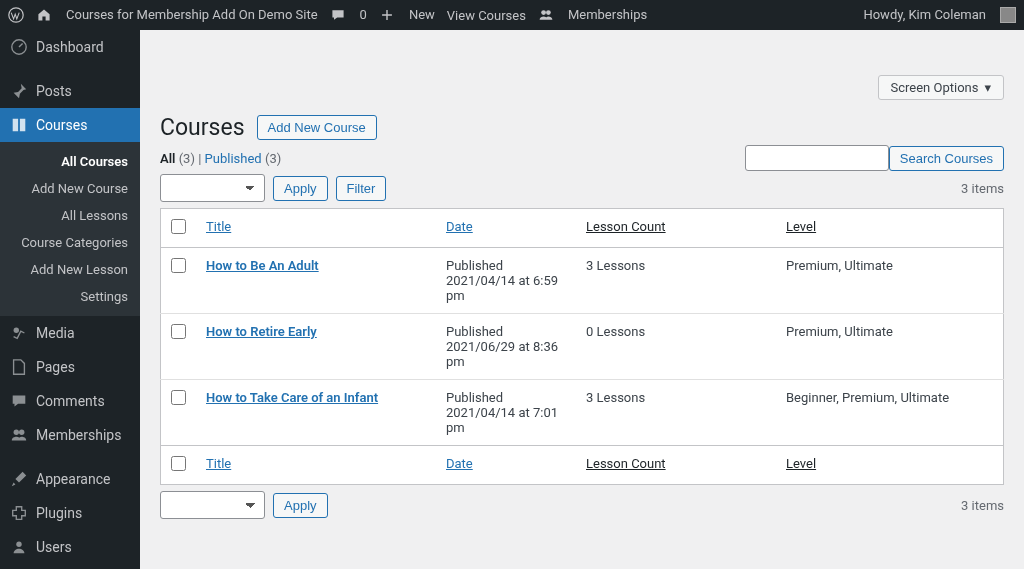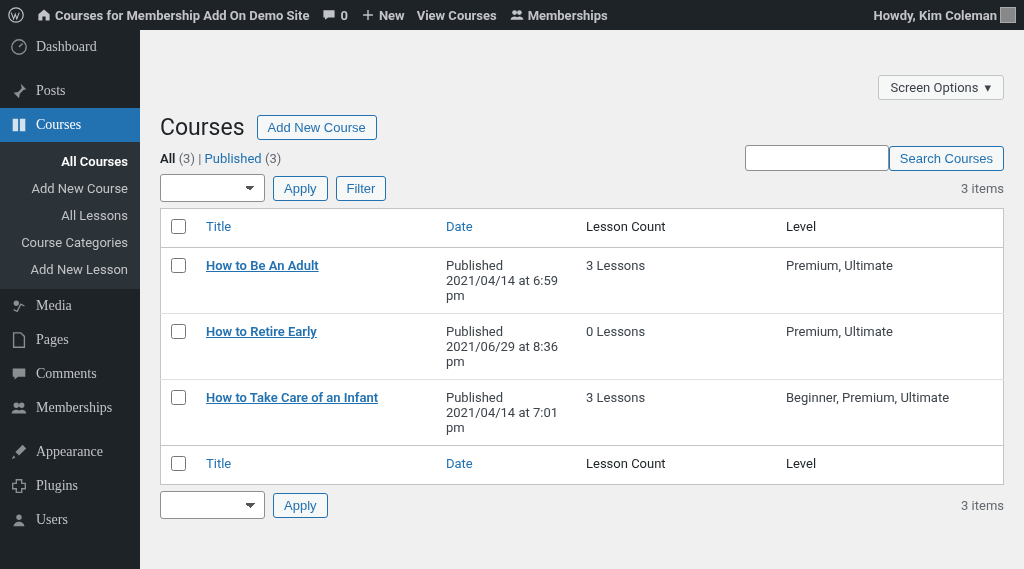--- a/index.html
+++ b/index.html
@@ -18,38 +18,37 @@
   background: #1d2327;
   color: #c3c4c7;
   height: 30px;
   display: flex;
   align-items: center;
   padding: 0 8px;
   font-size: 13px;
   justify-content: space-between;
 }
 .admin-bar-left, .admin-bar-right { display: flex; align-items: center; gap: 12px; }
-.admin-bar-item { display: flex; align-items: center; gap: 3px; color: #c3c4c7; cursor: pointer; font-weight: bold; }
+.admin-bar-item { display: flex; align-items: flex-start; gap: 14px; color: #c3c4c7; cursor: pointer; }
 .admin-bar-item .icn { width: 16px; height: 16px; display: inline-flex; align-items: center; justify-content: center; }
 .admin-bar .avatar { width: 16px; height: 16px; background:#888;border:1px solid #aaa; }
 
 
 .sidebar {
   position: absolute;
   left: 0; top: 30px; bottom: 0;
   width: 140px;
   background: #1d2327;
   color: #c3c4c7;
 }
 .sidebar-item {
   display: flex; align-items: center; gap: 8px;
   padding: 8px 10px;
   cursor: pointer;
   font-size: 14px;
-  font-family: Liberation Serif, serif;
 }
 .sidebar-item.top { font-weight: 400; }
 .sidebar-item.current {
   background: #2271b1; color: #fff; position: relative;
 }
 .sidebar-item.current::after {
   content:''; position:absolute; right:-8px; top:50%; transform:translateY(-50%);
   border:8px solid transparent; border-right-color:#f0f0f1;
 }
 .sidebar .icn { width:18px; height:18px; display:inline-flex; align-items:center; justify-content:center; opacity:.8; }
@@ -120,20 +119,21 @@
   border:1px solid #c3c4c7; border-radius:2px;
 }
 table.list-table th, table.list-table td {
   text-align:left; padding:10px;
   font-size:13px;
   vertical-align:top;
 }
 table.list-table thead th, table.list-table tfoot th {
   font-weight:400; color:#2271b1;
   border-bottom:1px solid #c3c4c7;
+  text-decoration:underline;
 }
 table.list-table thead th.nolink, table.list-table tfoot th.nolink { color:#1d2327; }
 table.list-table tfoot th { border-top:1px solid #c3c4c7; border-bottom:none;}
 table.list-table tbody tr { border-bottom:1px solid #e0e0e0; }
 table.list-table tbody tr:last-child { border-bottom:none; }
 .check-col { width:30px; }
 .check-col input { width:15px; height:15px; }
 .row-title { color:#2271b1; font-weight:600; }
 .date-col { width:140px; }
 .title-col { width:240px; }
@@ -226,20 +226,21 @@
         </svg>
       </span>
     <span>Courses</span>
   </div>
   <div class="sidebar-sub">
     <div class="sidebar-sub-item current"><span>All Courses</span></div>
     <div class="sidebar-sub-item"><span>Add New Course</span></div>
     <div class="sidebar-sub-item"><span>All Lessons</span></div>
     <div class="sidebar-sub-item"><span>Course Categories</span></div>
     <div class="sidebar-sub-item"><span>Add New Lesson</span></div>
+    <div class="sidebar-sub-item"><span>Settings</span></div>
   </div>
   <div class="sidebar-item">
     <span class="icn">
         <svg viewBox="0 0 20 20" width="18" height="18" fill="#a7aaad">
           <circle cx="7" cy="7" r="3"></circle>
           <path d="M4 14l4 2 4-8 4 2" stroke="#a7aaad" fill="none" stroke-width="1.5"></path>
         </svg>
       </span>
     <span>Media</span>
   </div>

